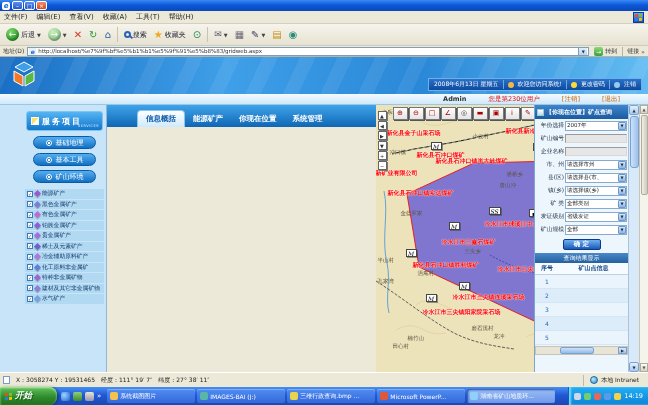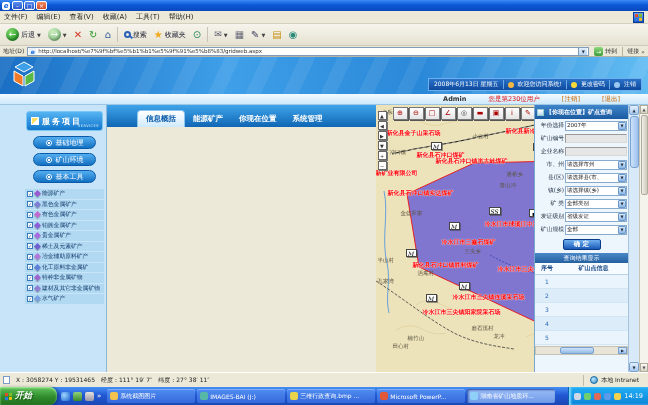--- a/index.html
+++ b/index.html
@@ -310,25 +310,25 @@
         <span class="sb-title-text">服务项目</span>
         <span class="sb-title-sub">SERVICES</span>
       </div>
       <div class="sb-menu">
           <div class="sb-btn">
             <span class="sb-dot"></span>
             <span>基础地理</span>
           </div>
           <div class="sb-btn">
             <span class="sb-dot"></span>
-            <span>矿山环境</span>
+            <span>基本工具</span>
           </div>
           <div class="sb-btn">
             <span class="sb-dot"></span>
-            <span>基本工具</span>
+            <span>矿山环境</span>
           </div>
         </div>
       <div class="layers">
           <div class="layer-row">
             <span class="cb">✓</span>
             <span class="layer-icon" style="background: rgb(155, 89, 208);"></span>
             <span class="layer-label">能源矿产</span>
           </div>
           <div class="layer-row">
             <span class="cb">✓</span>

